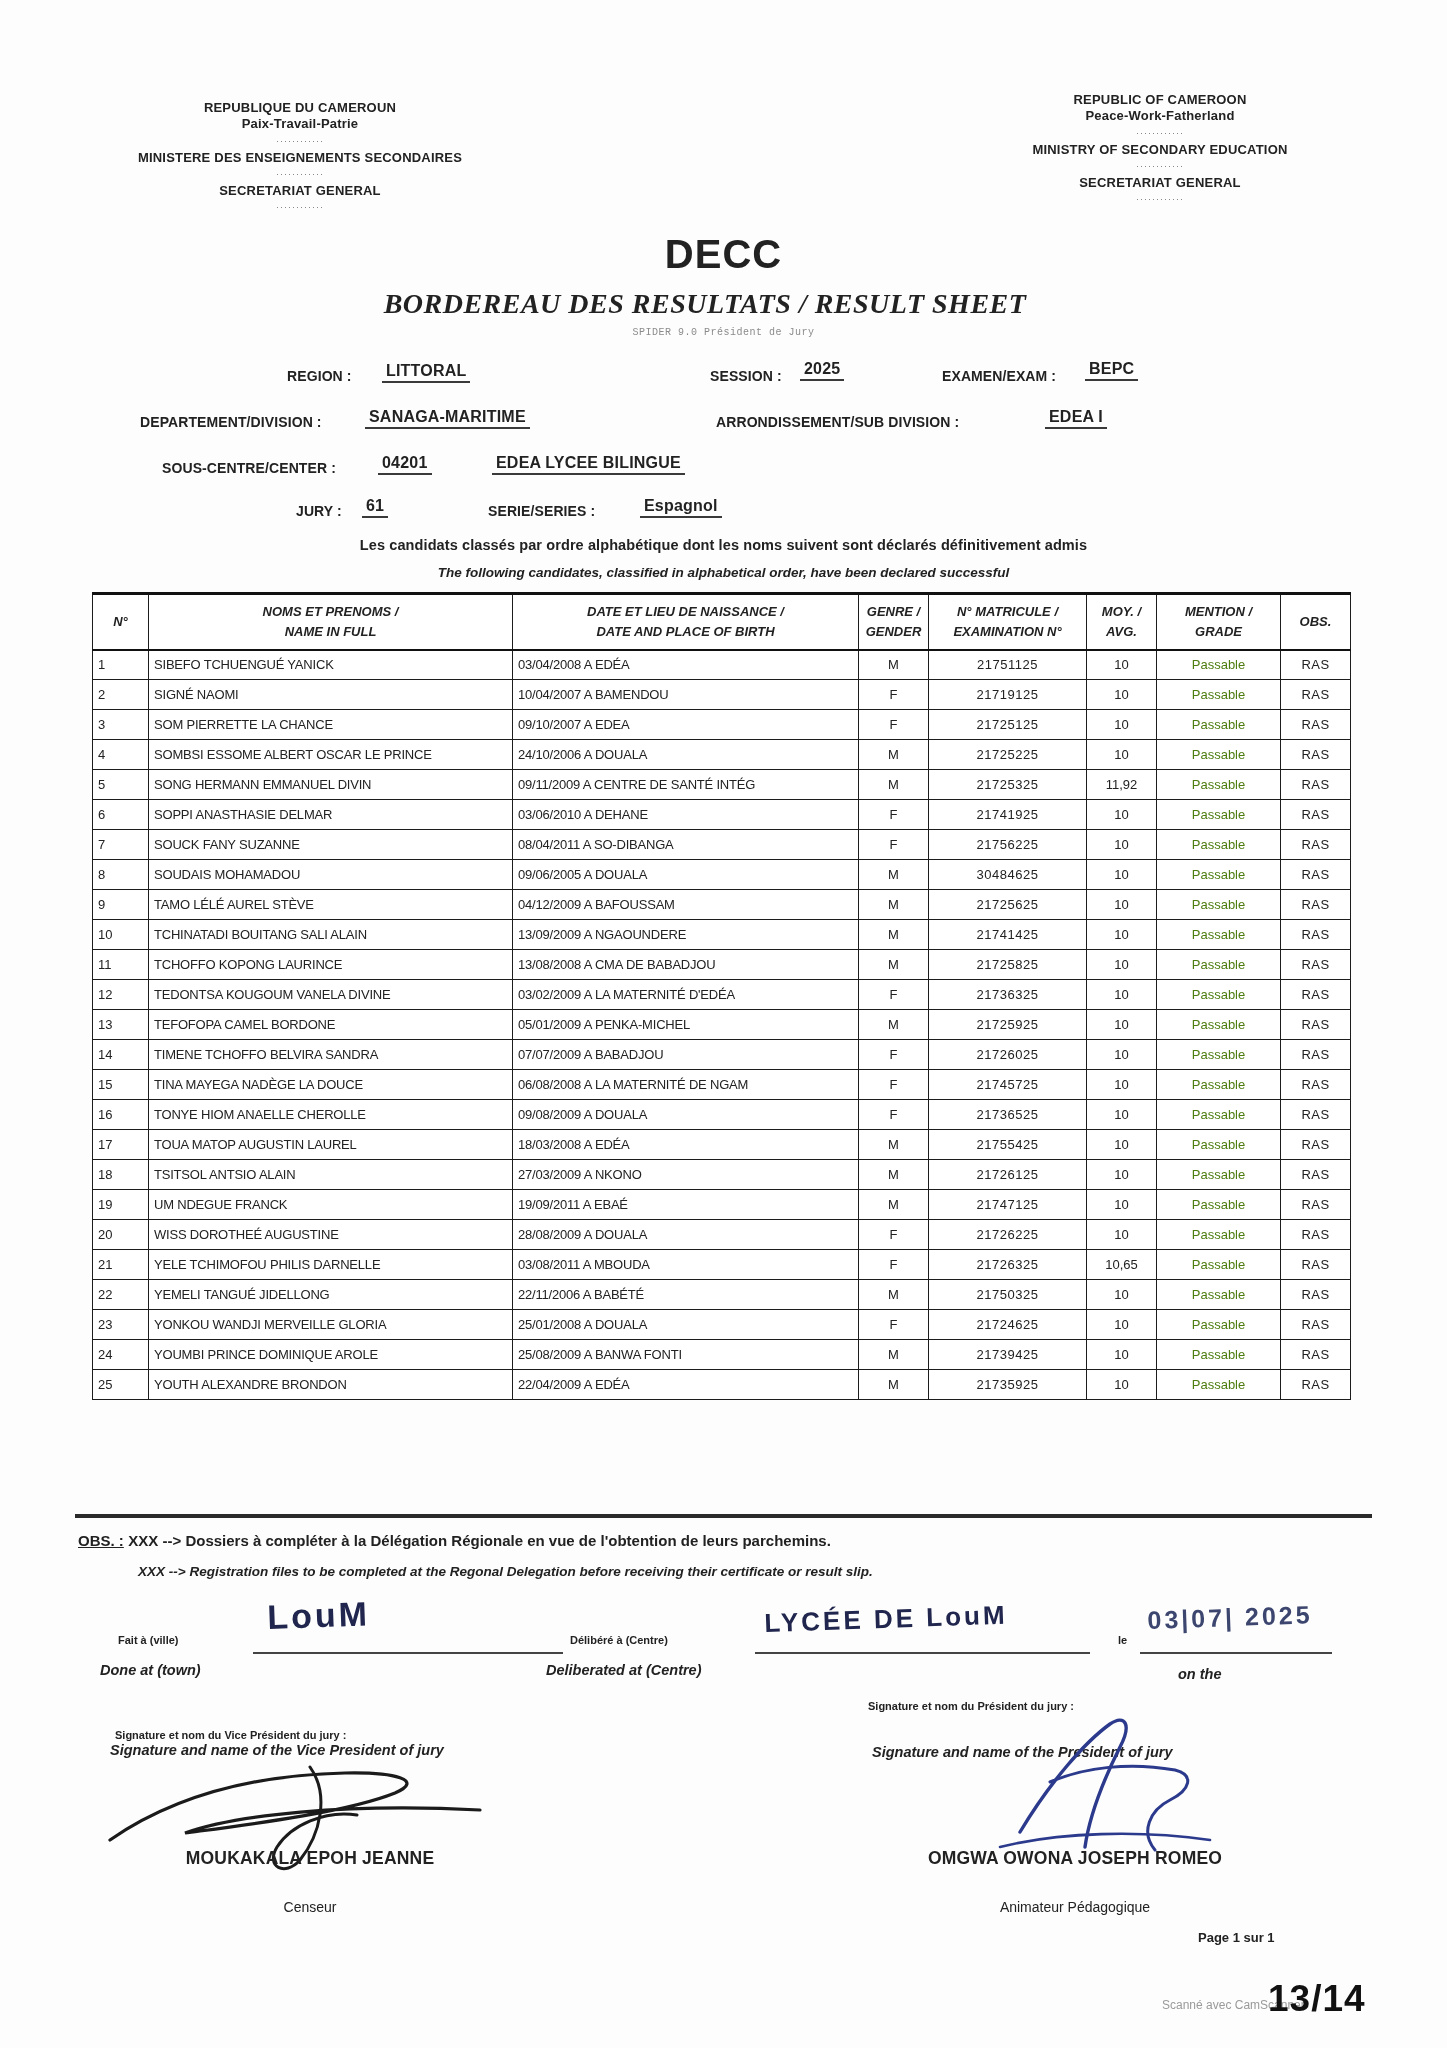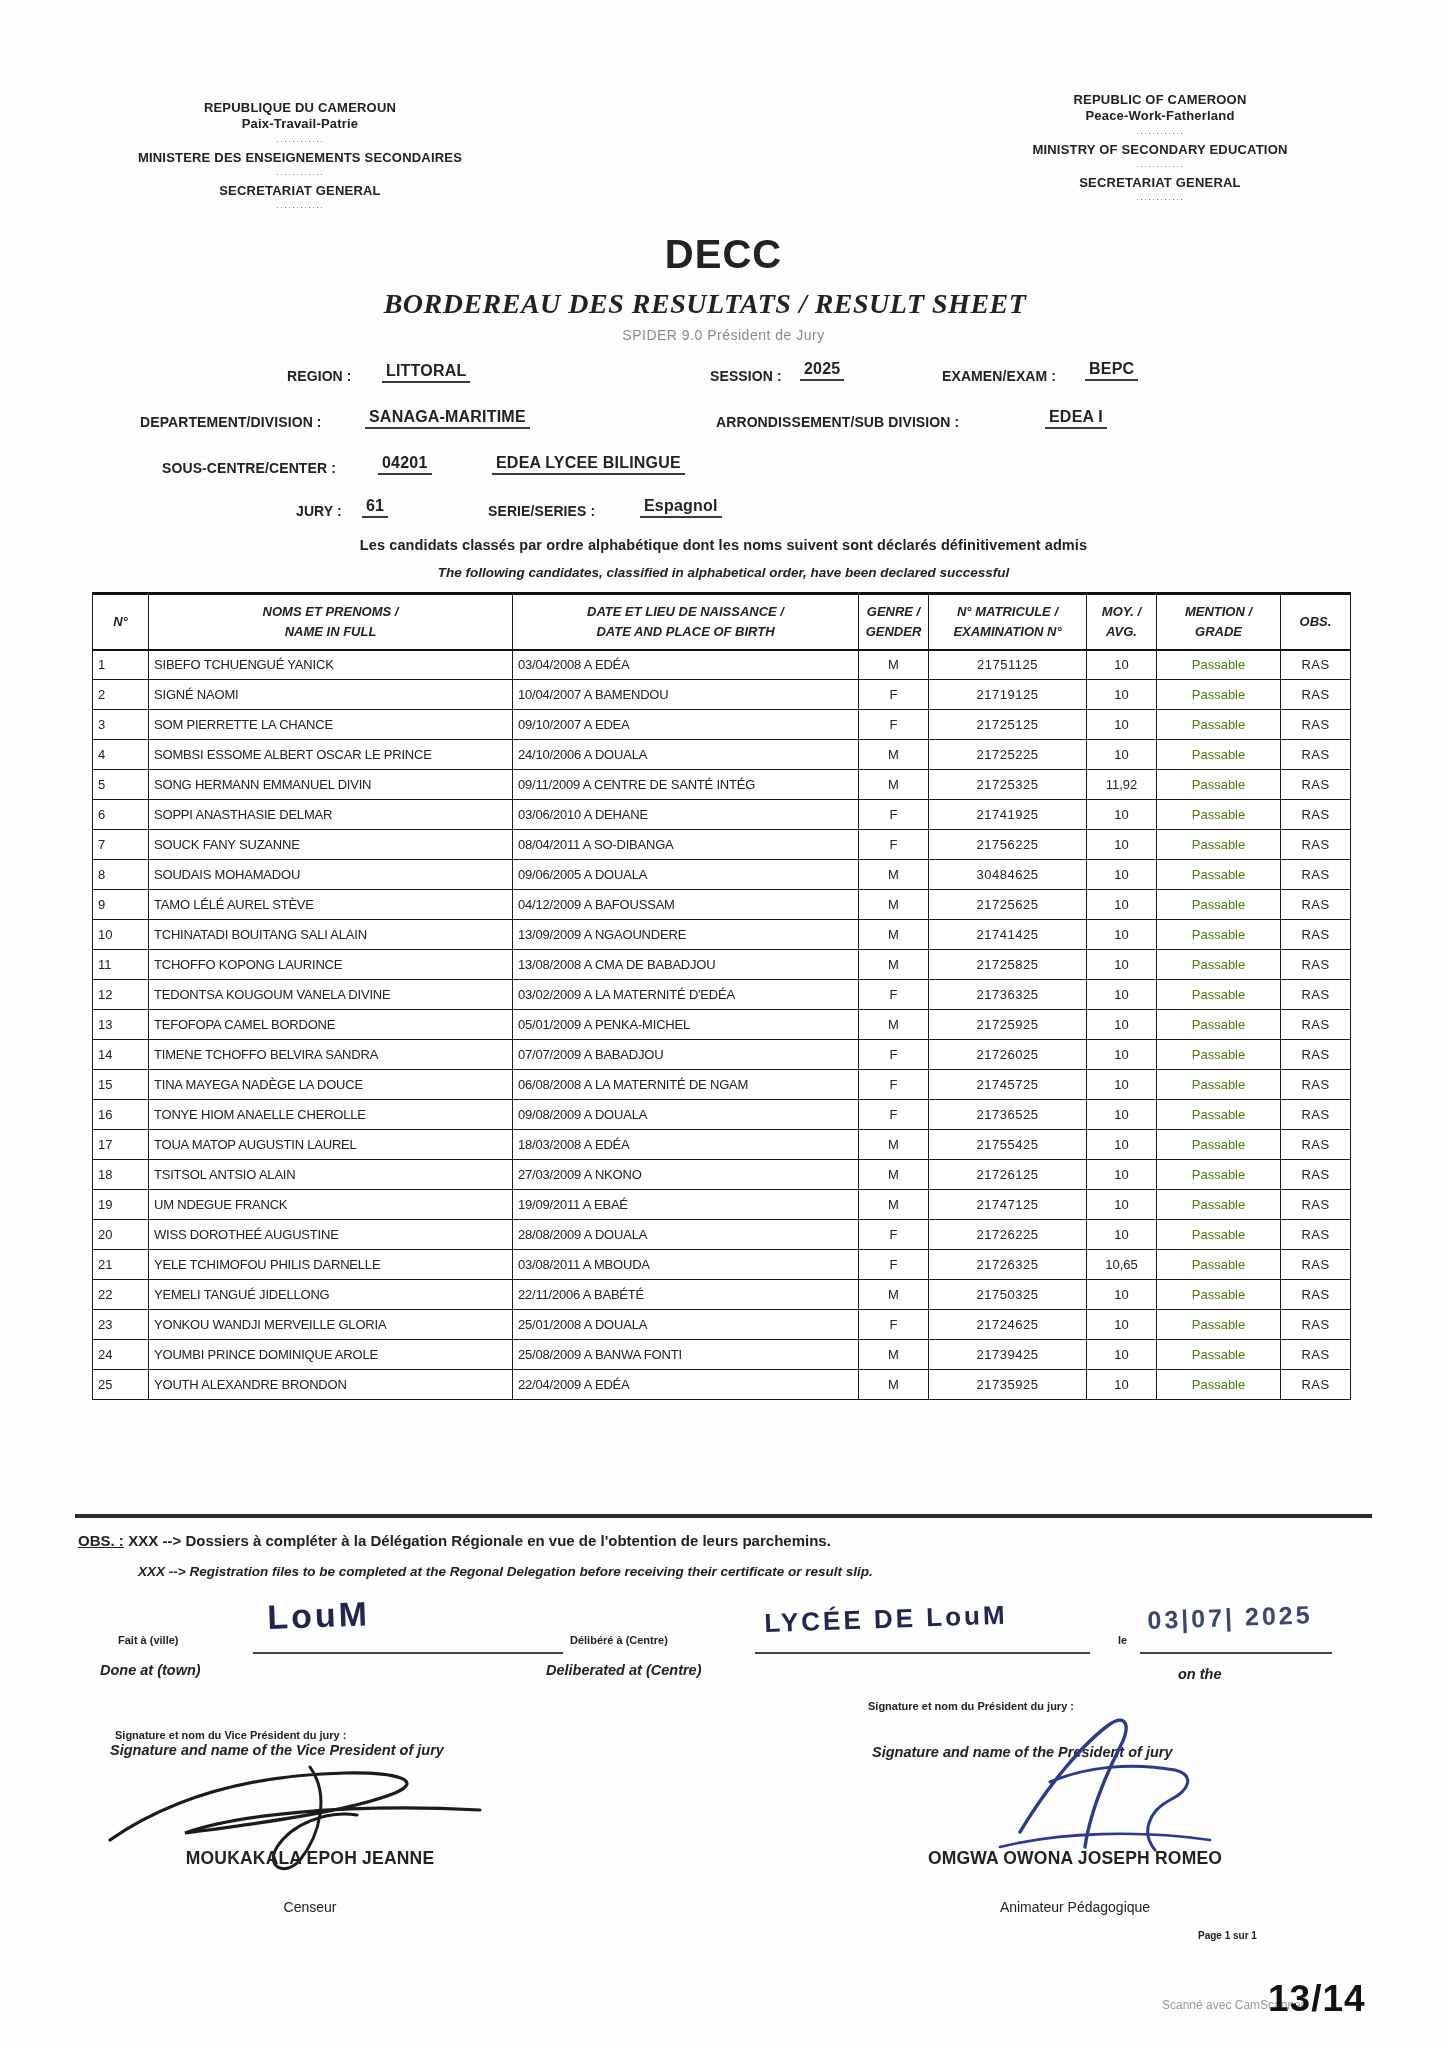--- a/index.html
+++ b/index.html
@@ -9,21 +9,21 @@
     background:#fdfdfd; color:#222; overflow:hidden;
     font-family:"Liberation Sans", sans-serif;
   }
   .abs { position:absolute; }
   .center { text-align:center; }
   .org-block { width:420px; text-align:center; line-height:1.25; }
   .org-line { font-size:13px; font-weight:bold; letter-spacing:.2px; }
   .org-sep { font-size:9px; color:#777; letter-spacing:1px; line-height:1.9; }
   .doc-title { font-size:40px; font-weight:bold; letter-spacing:1px; }
   .doc-subtitle { font-family:"Liberation Serif", serif; font-style:italic; font-weight:bold; font-size:28px; letter-spacing:.5px; }
-  .doc-subnote { font-size:14px; color:#8b8b8b; letter-spacing:.5px; }
+  .doc-subnote { font-size:10px; color:#8b8b8b; letter-spacing:.5px;font-family:Liberation Mono, monospace; }
   .meta-label { font-size:14px; font-weight:bold; letter-spacing:.1px; }
   .meta-value { font-size:16px; font-weight:bold; border-bottom:2px solid #3a3a3a; padding:0 4px 1px; letter-spacing:.2px; }
   .statement-fr { font-size:14.5px; font-weight:bold; letter-spacing:.1px; }
   .statement-en { font-size:13.5px; font-weight:bold; font-style:italic; }
   table.results { border-collapse:collapse; table-layout:fixed; width:1258px; background:#fff; }
   table.results th, table.results td { border:1.6px solid #1c1c1c; overflow:hidden; white-space:nowrap; }
   table.results thead th { border-top:3px solid #111; border-bottom:2.4px solid #111; height:56px;
     font-size:13px; font-style:italic; font-weight:bold; line-height:1.5; }
   table.results td { height:30px; font-size:13px; padding:0 5px; }
   td.c, th.c { text-align:center; }
@@ -40,21 +40,21 @@
   .obs-en { font-size:13.5px; font-weight:bold; font-style:italic; }
   .foot-label-fr { font-size:11px; font-weight:bold; }
   .foot-label-en { font-size:14.5px; font-weight:bold; font-style:italic; }
   .hand { font-weight:bold; color:#20264d; transform:rotate(-2deg); transform-origin:left bottom; letter-spacing:3px; }
   .hand-loum { font-size:34px; }
   .hand-centre { font-size:26px; }
   .hand-date { font-size:25px; color:#3c466f; }
   .writeline { border-bottom:2.5px solid #444; height:2px; }
   .sig-name { font-size:17.5px; font-weight:bold; letter-spacing:.2px; }
   .sig-title { font-size:14px; }
-  .page-note { font-size:10px; font-weight:bold; }
+  .page-note { font-size:13px; font-weight:bold; }
   .scan-note { font-size:12px; color:#9a9a9a; }
   .big-page-num { font-size:37px; color:#111; font-weight:bold; letter-spacing:1px; }
 </style>
 </head>
 <body>
 
 <div class="page">
 
   <div class="abs org-block" style="left:90px; top:100px;">
     <div class="org-line">REPUBLIQUE DU CAMEROUN</div>

